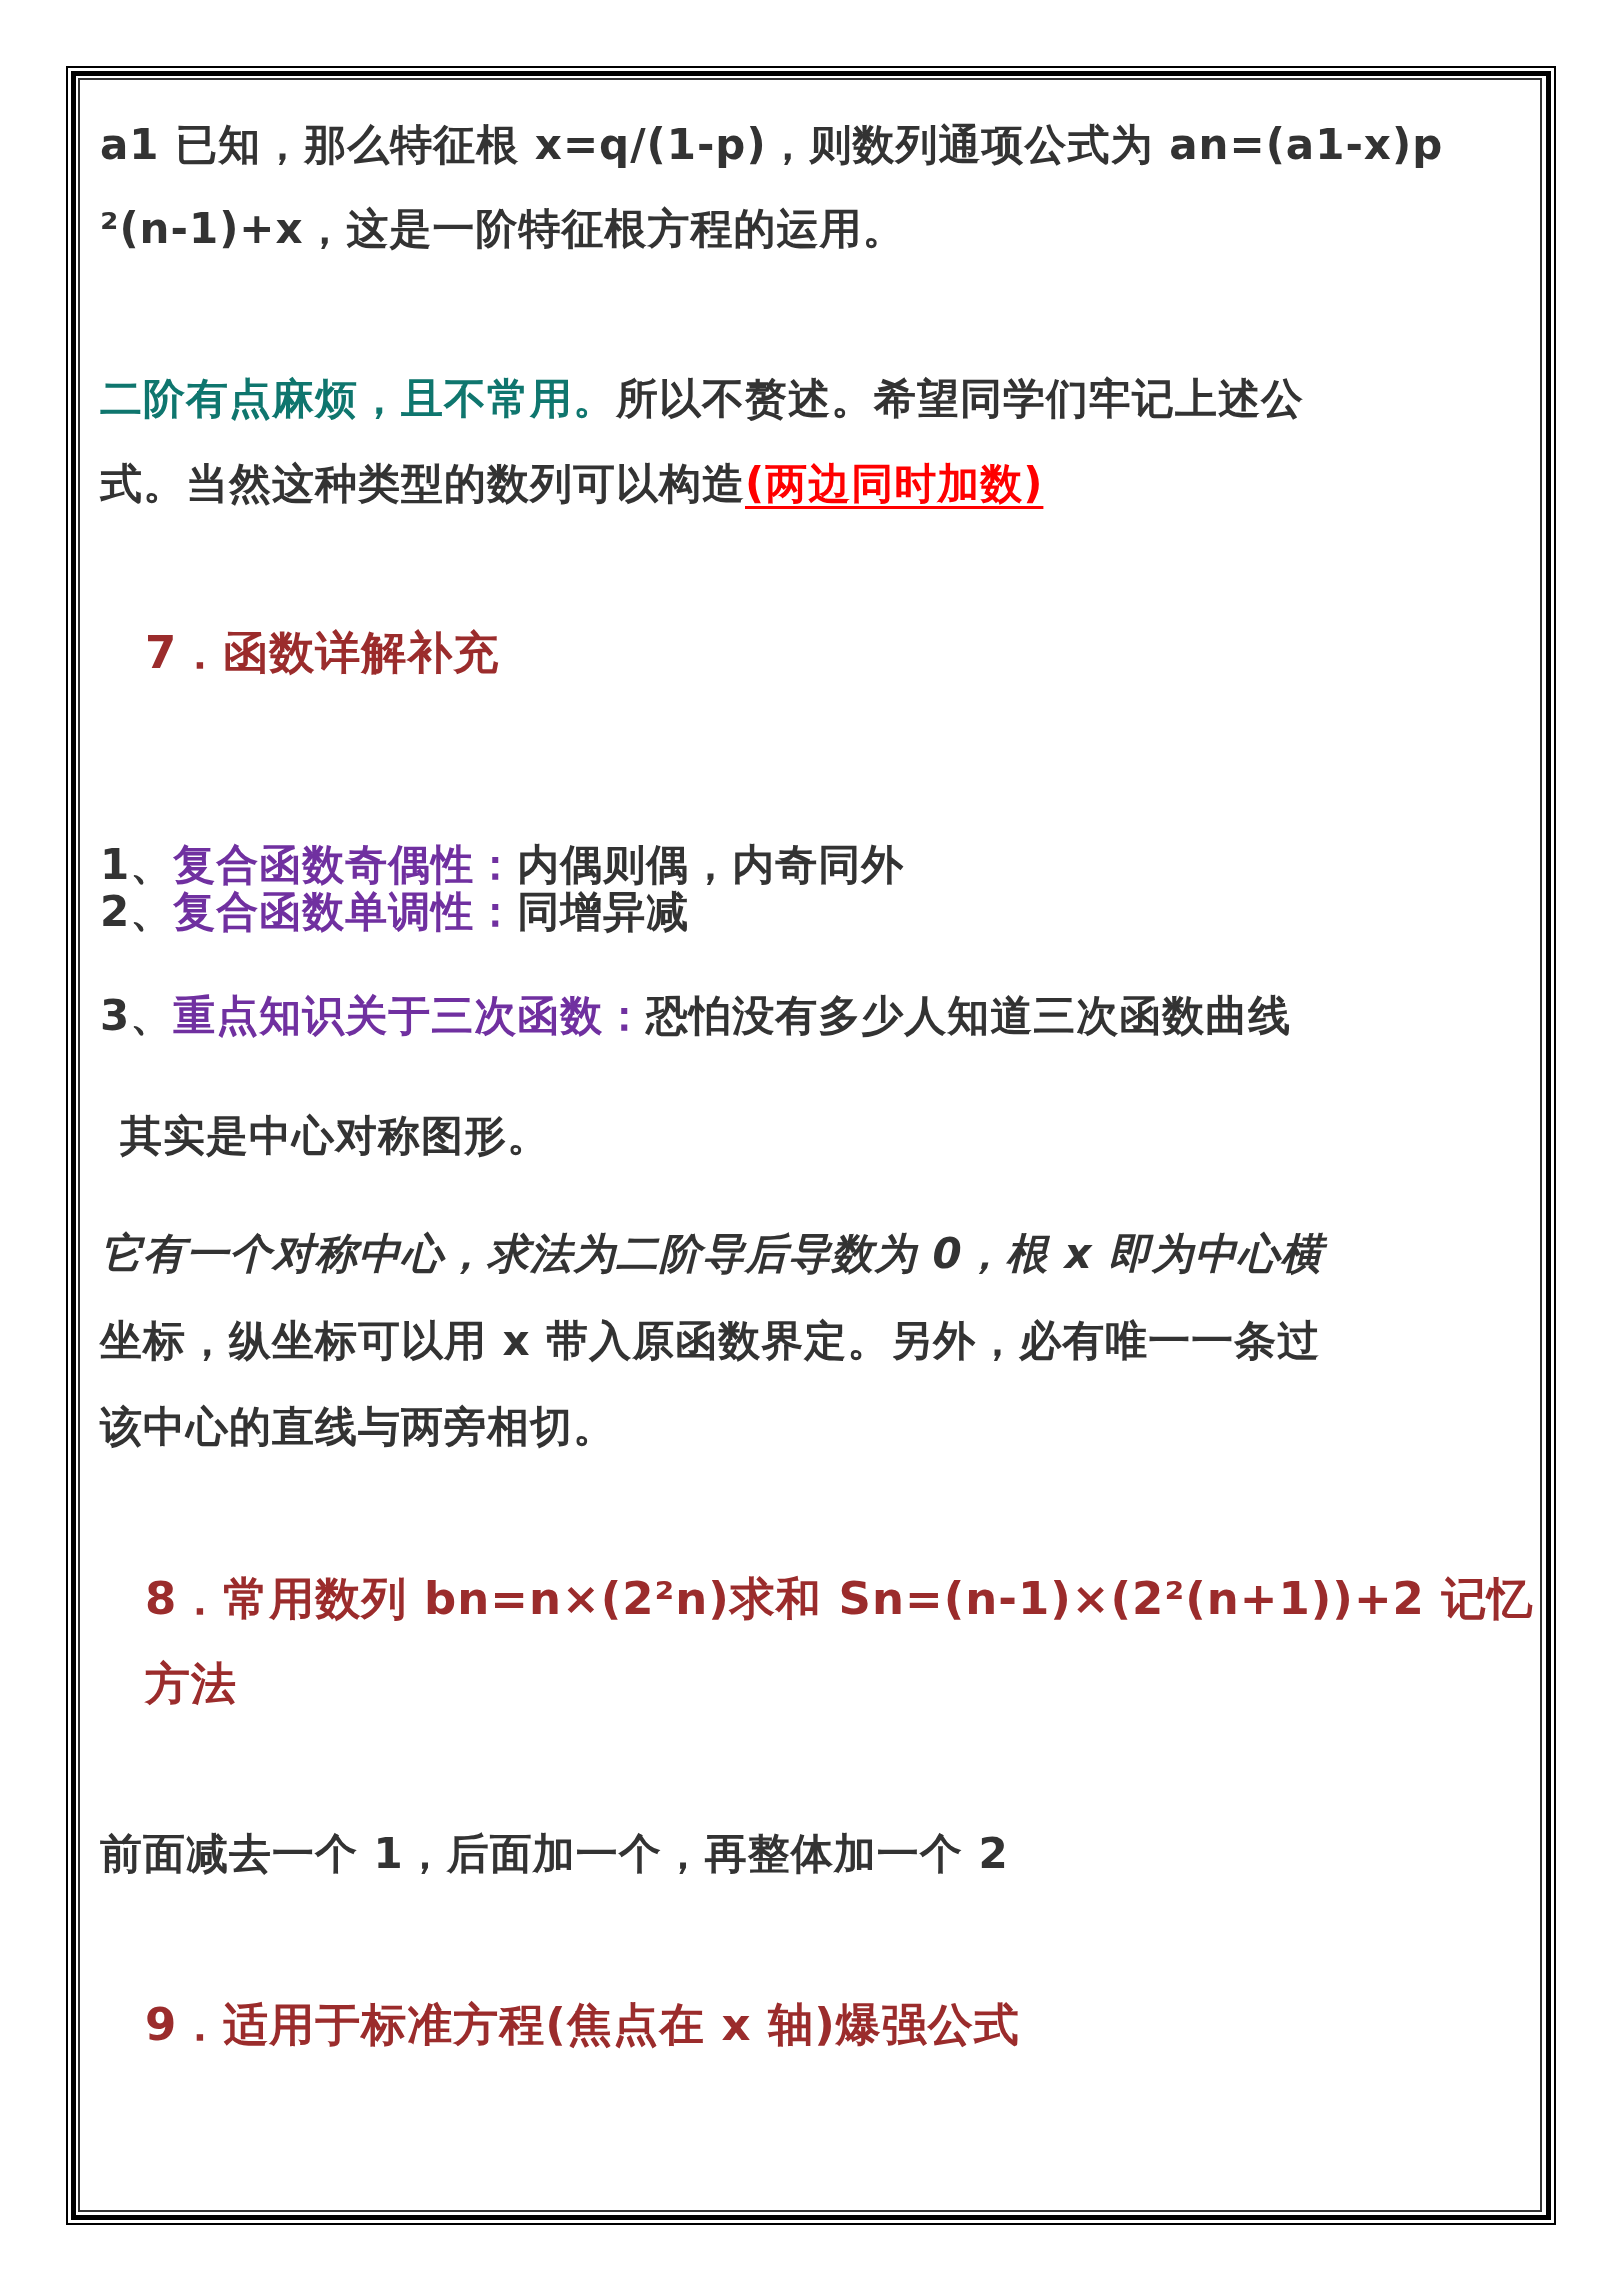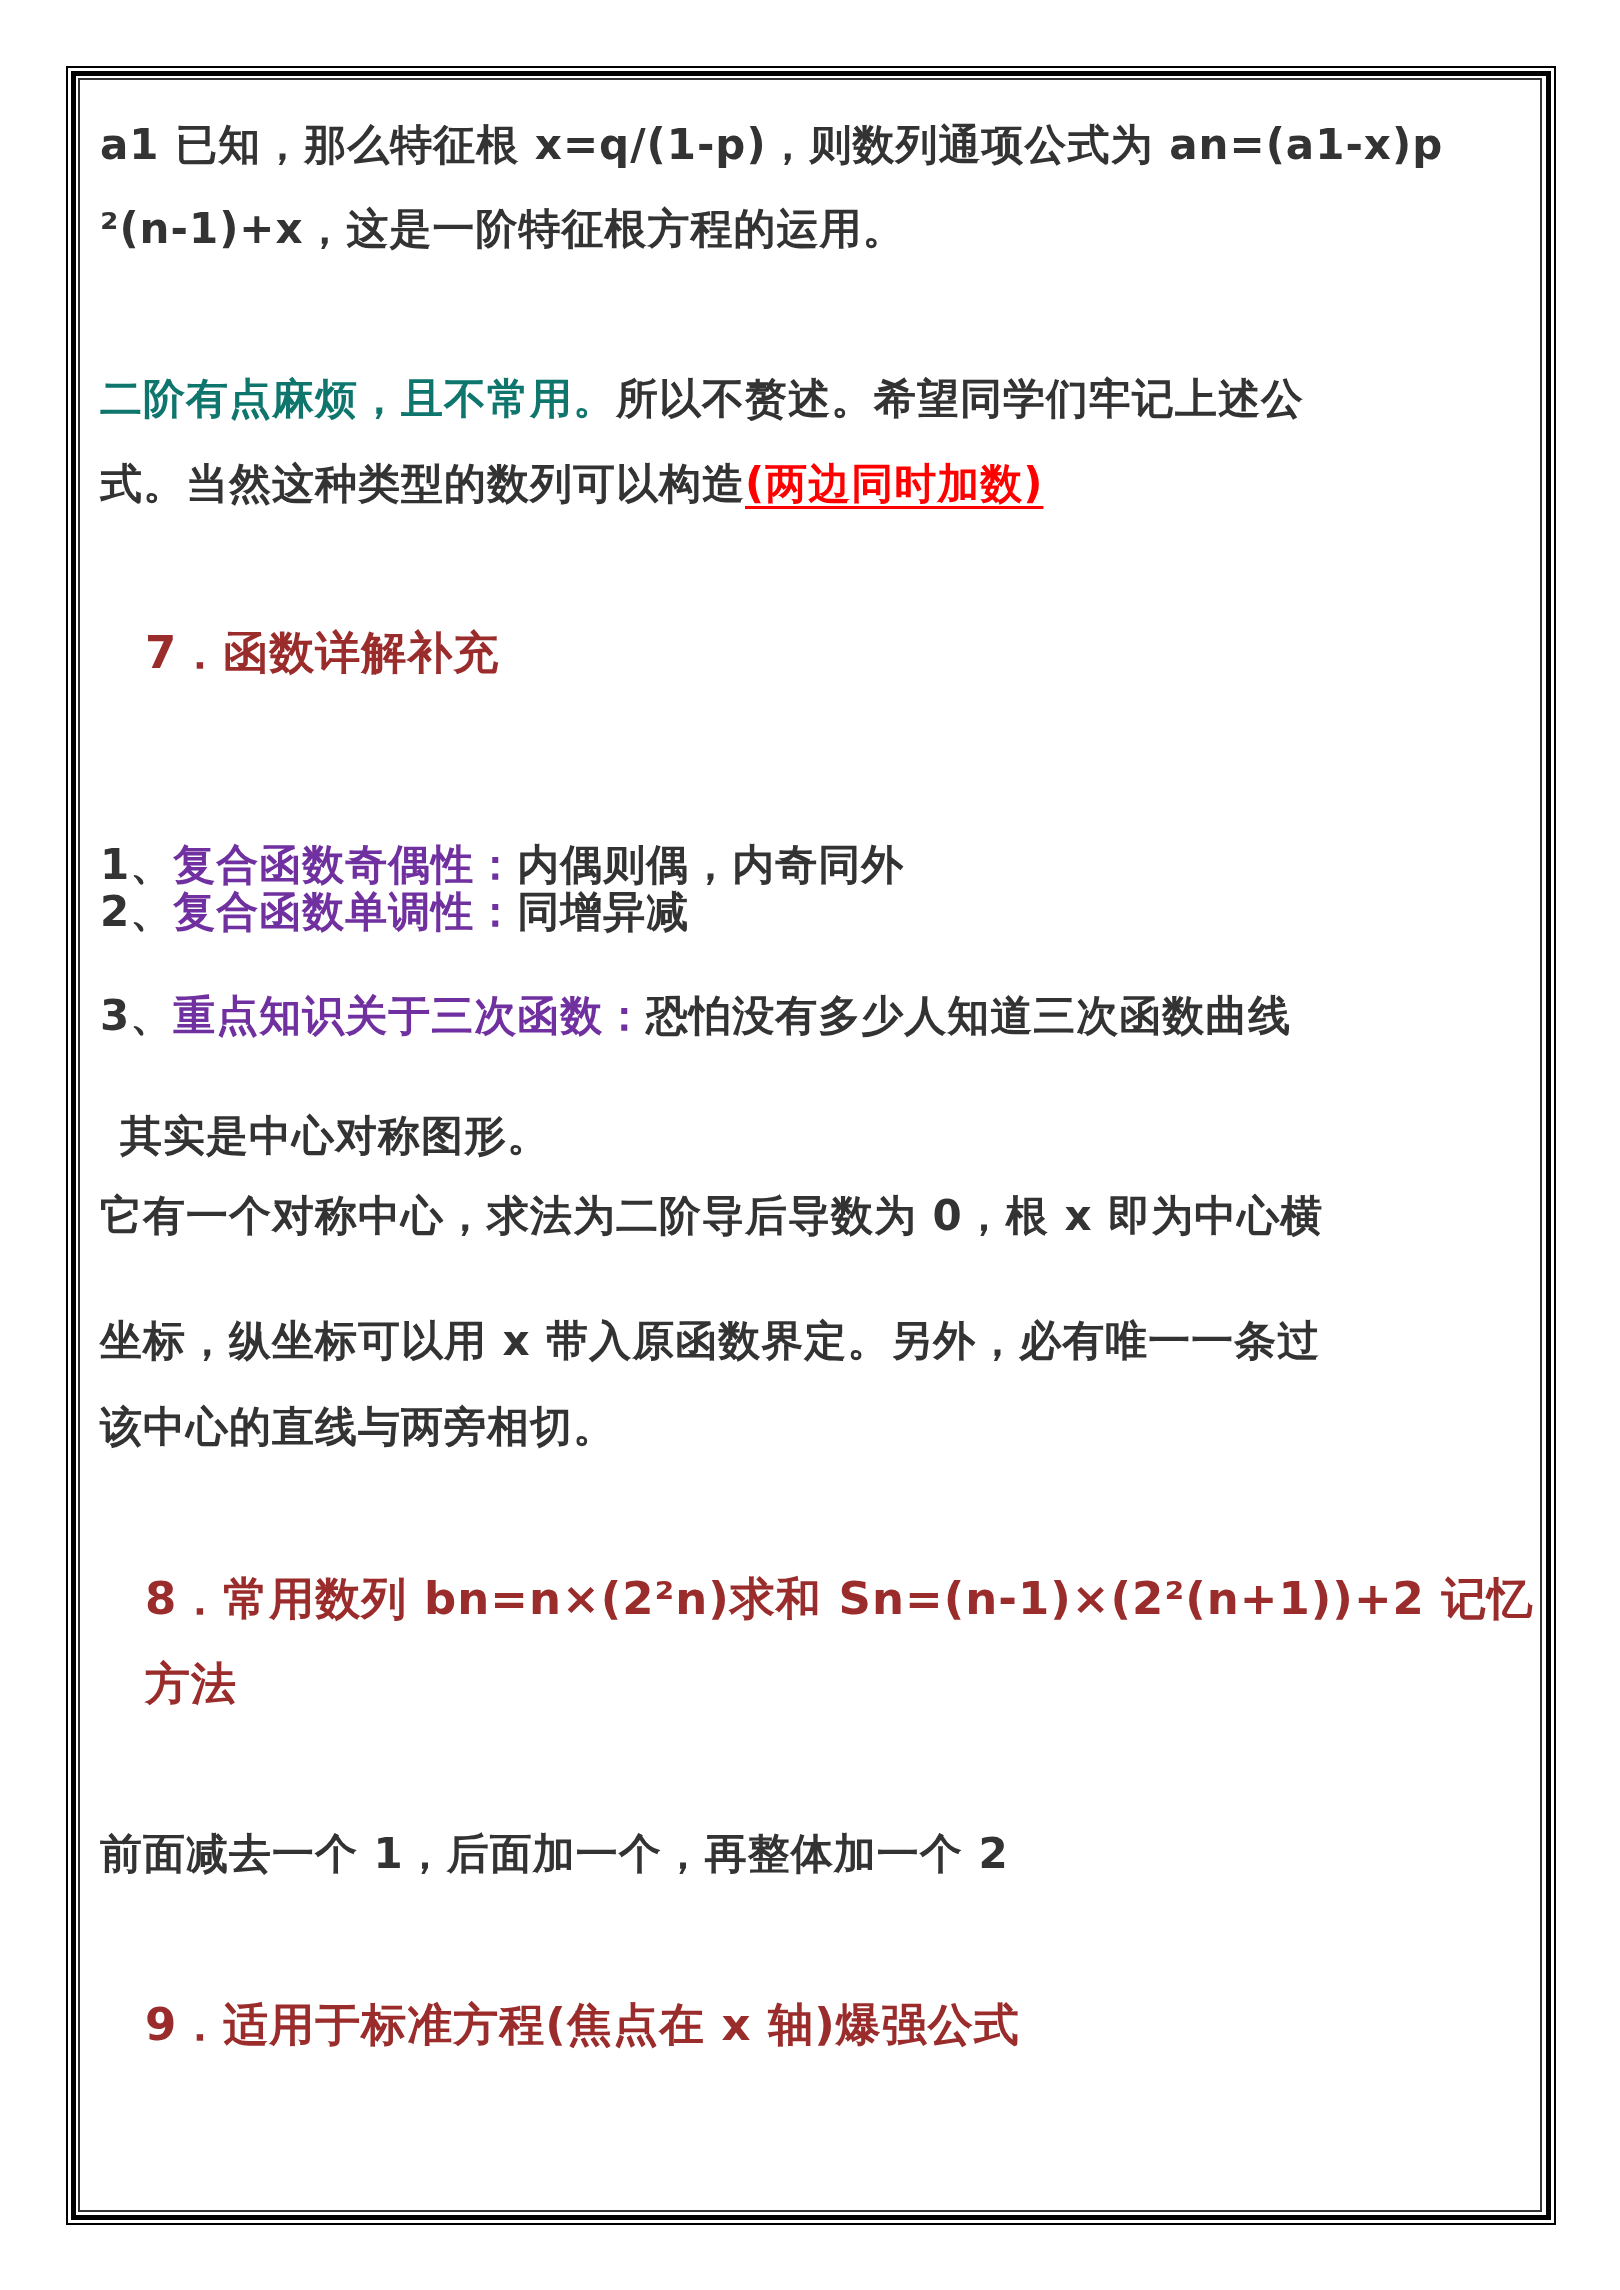--- a/index.html
+++ b/index.html
@@ -44,21 +44,21 @@
   <span>1、</span><span class="purple">复合函数奇偶性：</span><span>内偶则偶，内奇同外</span>
 </div>
 <div class="line bold" style="top:882px;">
   <span>2、</span><span class="purple">复合函数单调性：</span><span>同增异减</span>
 </div>
 <div class="line bold" style="top:967px;margin-top:19px;">
   <span>3、</span><span class="purple">重点知识关于三次函数：</span><span>恐怕没有多少人知道三次函数曲线</span>
 </div>
 <div class="line bold" style="top:1106px;margin-left:20px;">其实是中心对称图形。</div>
 
-<div class="line bold" style="top:1186px;">它有一个对称中心，求法为二阶导后导数为 0，根 x 即为中心横</div>
+<div class="line bold" style="top:1224px;font-style:italic;">它有一个对称中心，求法为二阶导后导数为 0，根 x 即为中心横</div>
 <div class="line bold" style="top:1311px;">坐标，纵坐标可以用 x 带入原函数界定。另外，必有唯一一条过</div>
 <div class="line bold" style="top:1397px;">该中心的直线与两旁相切。</div>
 
 <div class="line heading" style="top:1569px;">8．常用数列 bn=n×(2²n)求和 Sn=(n-1)×(2²(n+1))+2 记忆</div>
 <div class="line heading" style="top:1654px;">方法</div>
 
 <div class="line bold" style="top:1824px;">前面减去一个 1，后面加一个，再整体加一个 2</div>
 
 <div class="line heading" style="top:1995px;">9．适用于标准方程(焦点在 x 轴)爆强公式</div>
 

